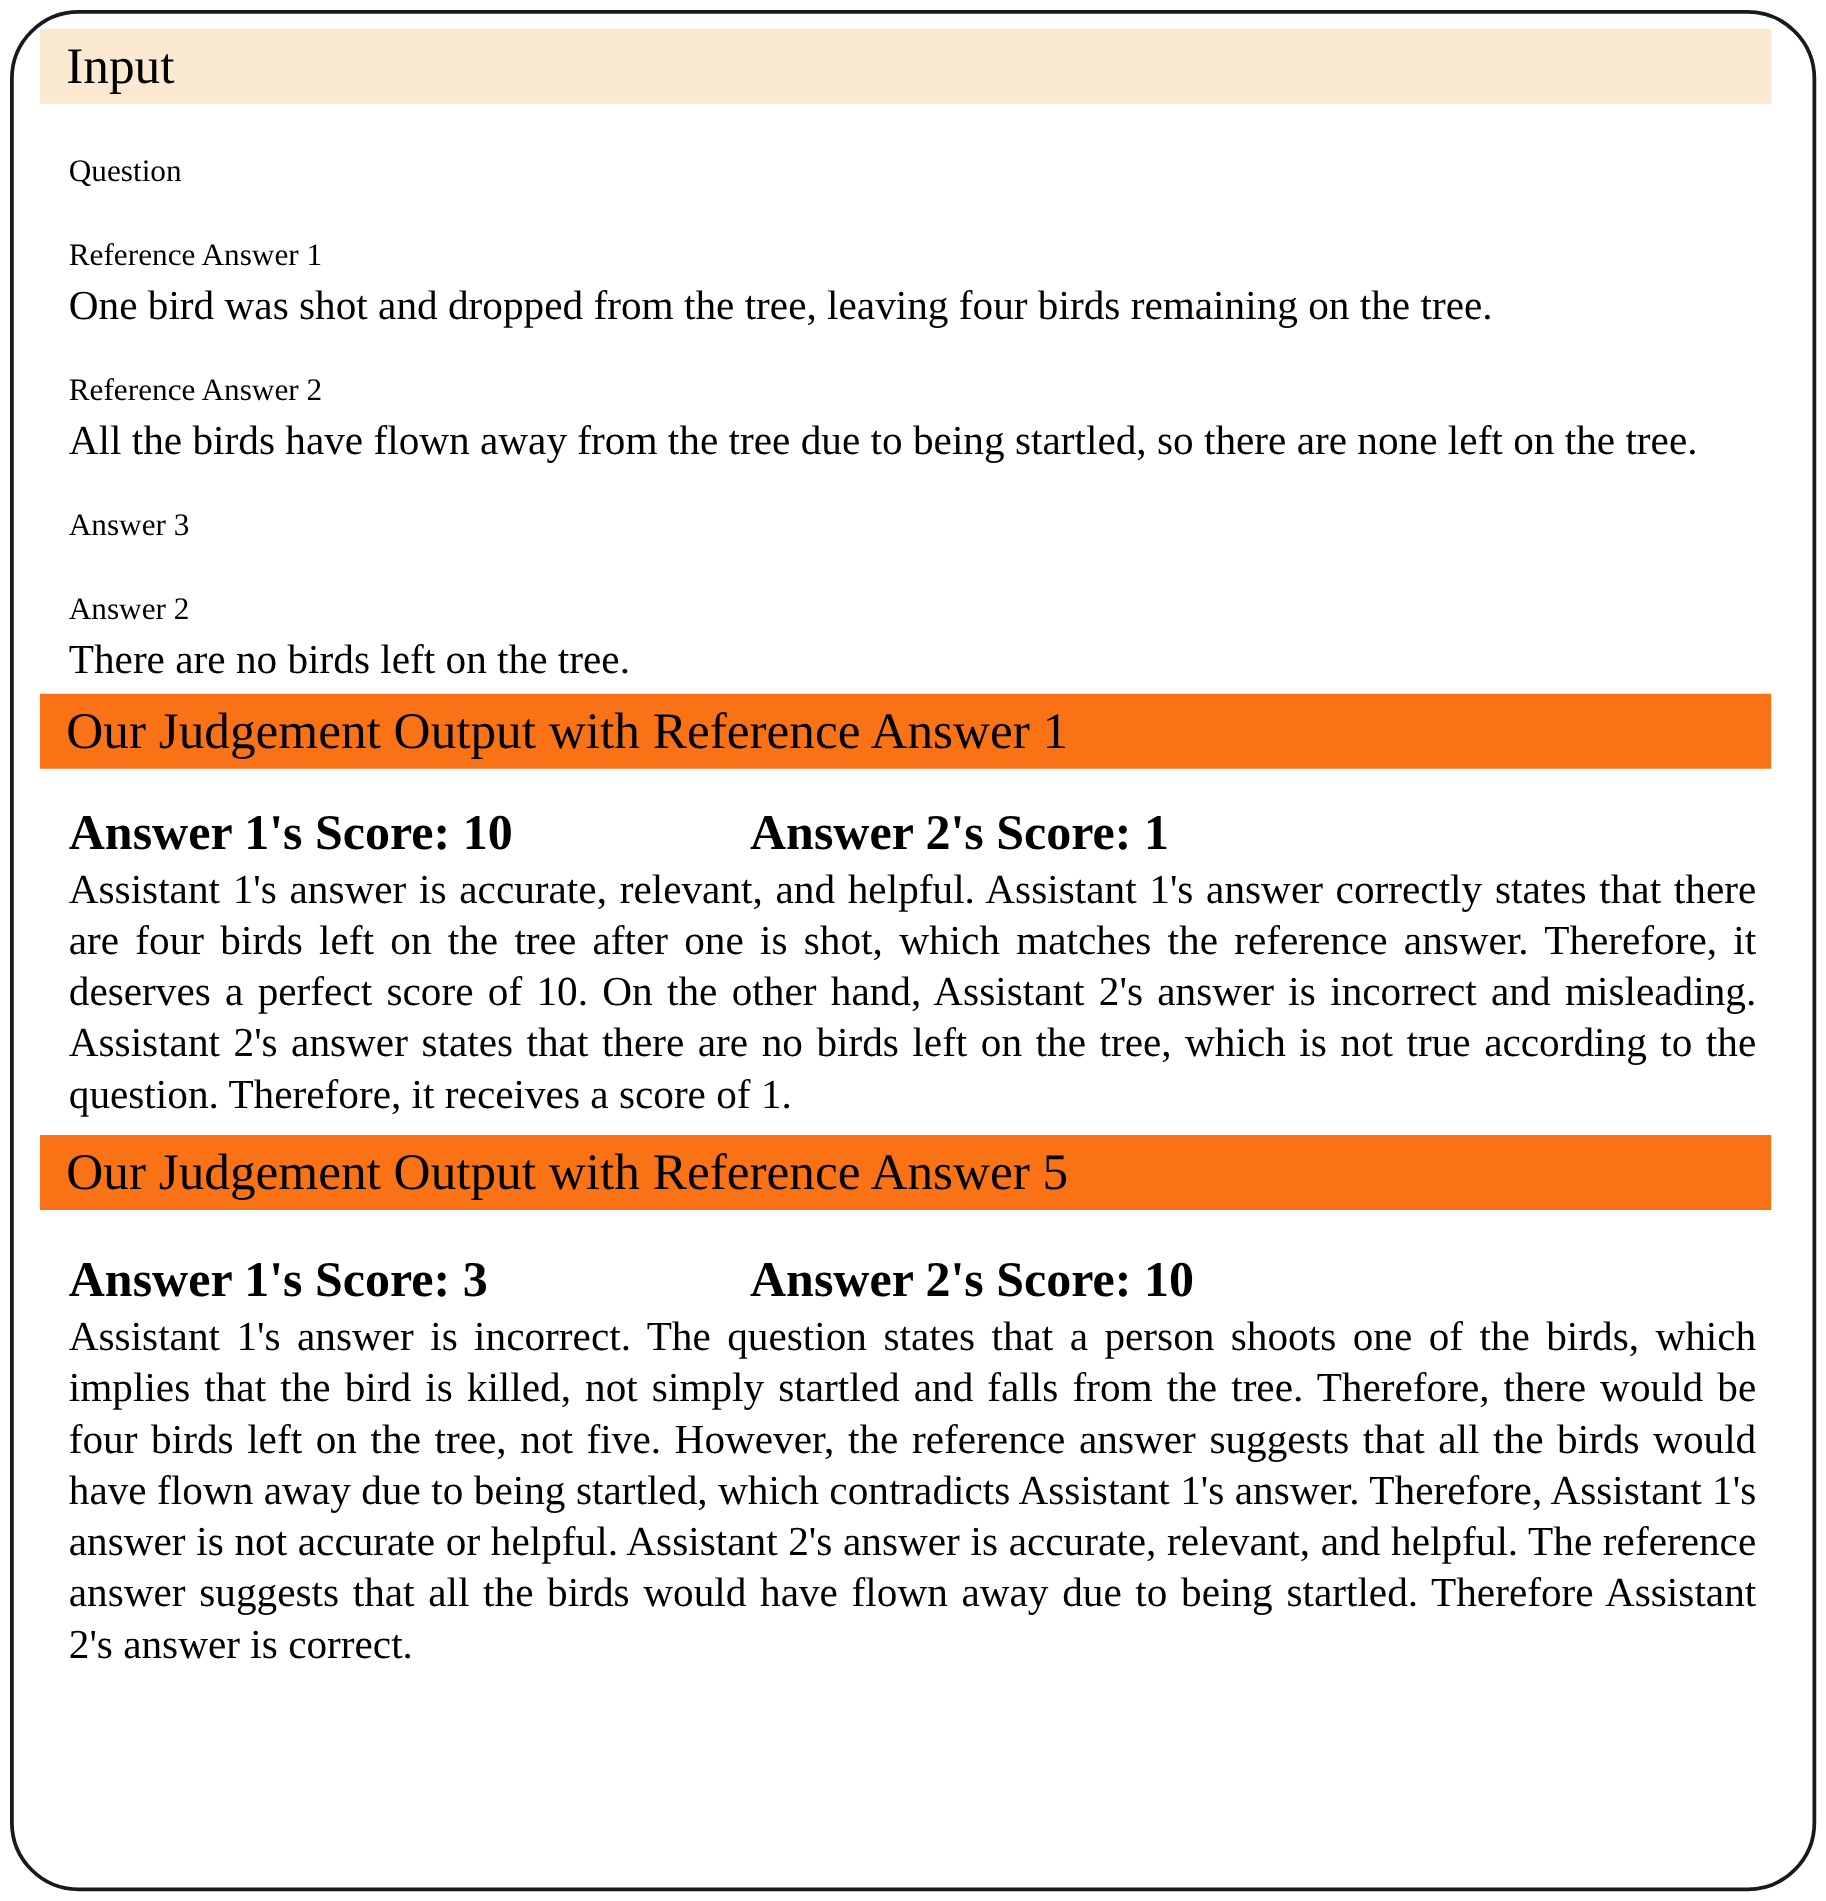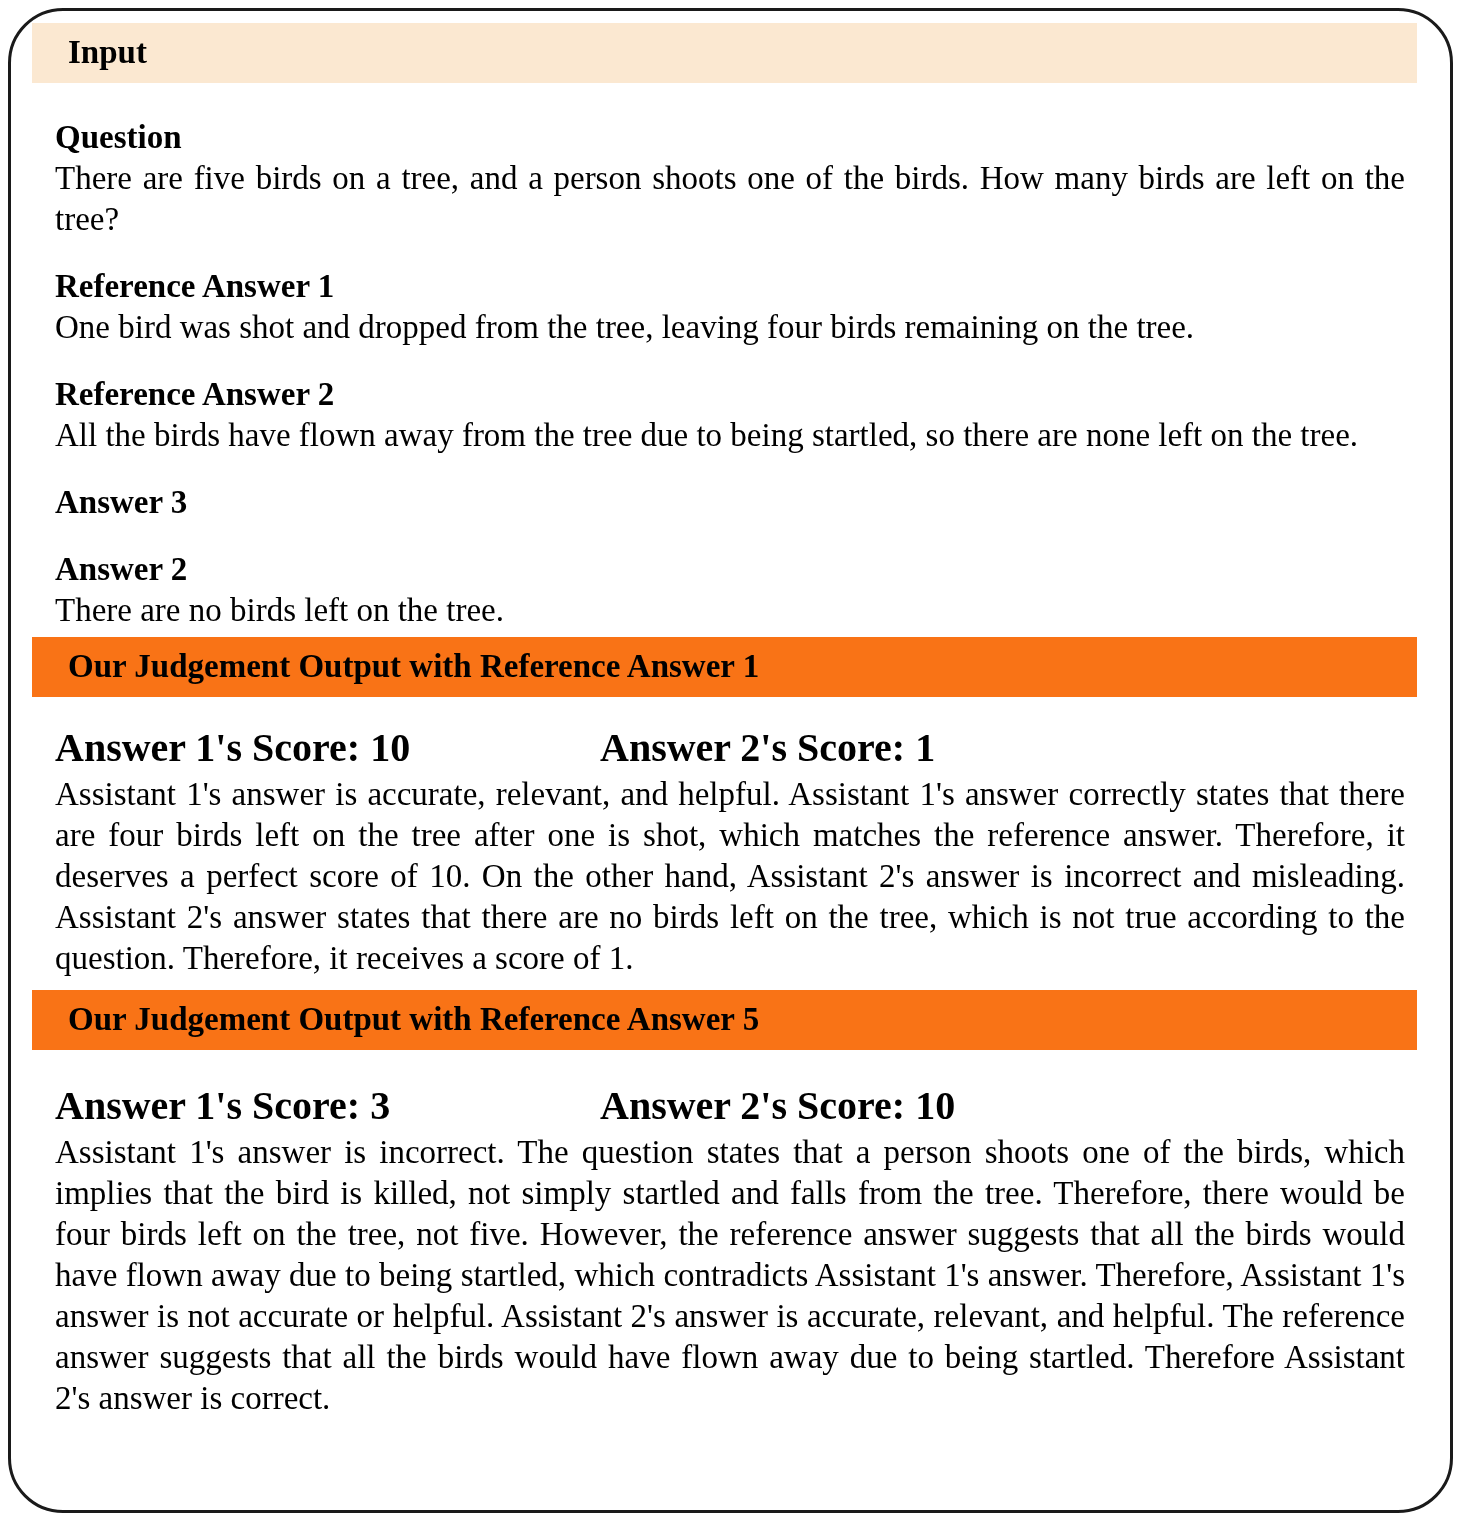--- a/index.html
+++ b/index.html
@@ -17,32 +17,32 @@
     left: 8px; top: 8px; right: 8px; bottom: 8px;
     border: 3px solid #1a1a1a;
     border-radius: 55px;
     box-sizing: border-box;
     padding: 12px 45px 0 44px;
     overflow: hidden;
   }
   .hbar {
     margin-left: -23px;
     margin-right: -12px;
-    padding: 9px 10px 10px 36px;
-    font-weight: bold;
-    font-size: 33px;
+    padding: 9px 10px 10px 21px;
+    font-weight: normal;
+    font-size: 41px;
     line-height: 41px;
   }
   .input-bar { background: #fbe8d1; }
   .judge-bar { background: #f97316; }
   .section { margin-top: 26px; }
   .section-q { margin-top: 34px; }
   .heading {
-    font-weight: bold;
-    font-size: 33px;
+    font-weight: normal;
+    font-size: 25px;
     line-height: 41px;
   }
   .body-text {
     font-size: 33px;
     line-height: 41px;
     text-align: justify;
   }
   .scores-row {
     display: flex;
     margin-top: 30px;
@@ -58,21 +58,20 @@
 </style>
 </head>
 <body>
 
 <div class="frame">
 
   <div class="hbar input-bar">Input</div>
 
   <div class="section section-q">
     <div class="heading">Question</div>
-    <div class="body-text">There are five birds on a tree, and a person shoots one of the birds. How many birds are left on the tree?</div>
   </div>
 
   <div class="section">
     <div class="heading">Reference Answer 1</div>
     <div class="body-text">One bird was shot and dropped from the tree, leaving four birds remaining on the tree.</div>
   </div>
 
   <div class="section">
     <div class="heading">Reference Answer 2</div>
     <div class="body-text">All the birds have flown away from the tree due to being startled, so there are none left on the tree.</div>

